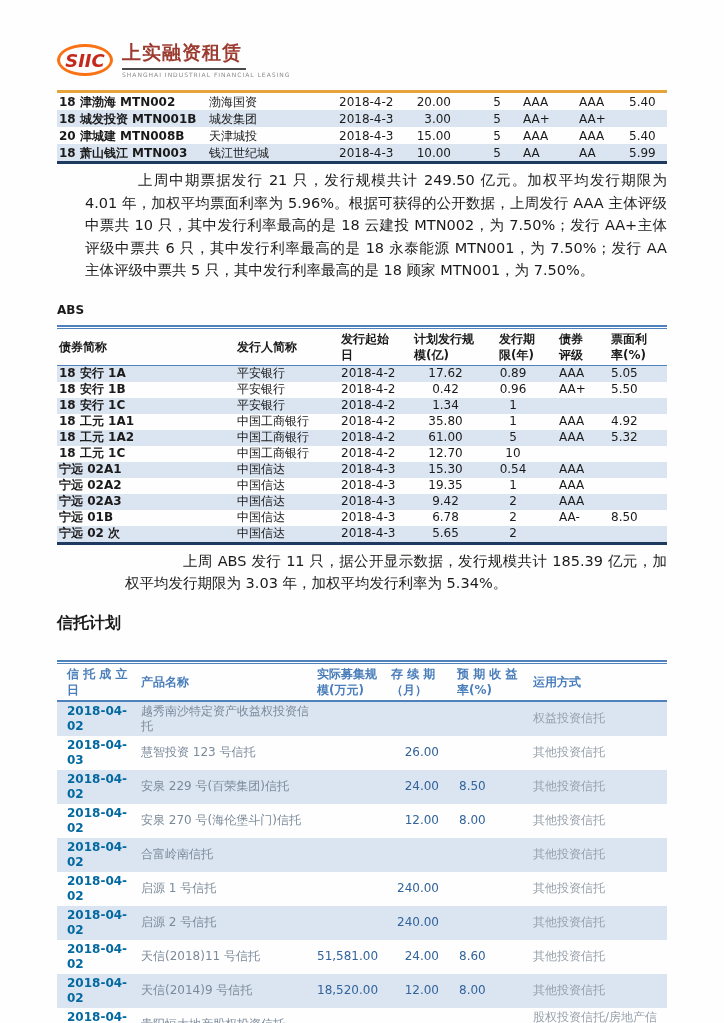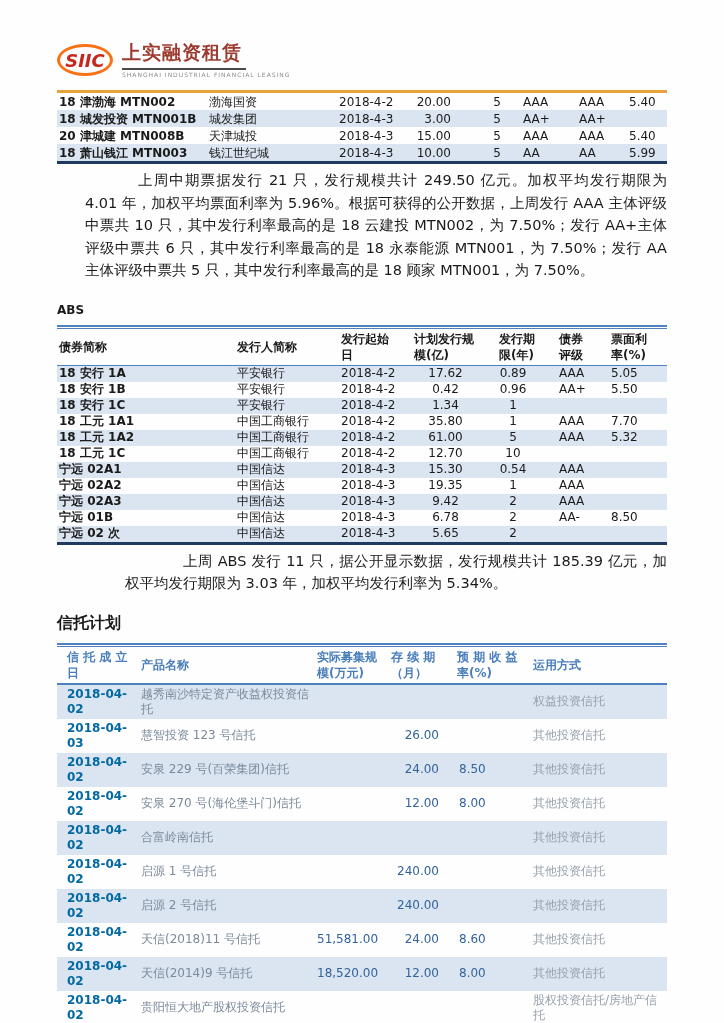--- a/index.html
+++ b/index.html
@@ -60,21 +60,21 @@
   .t3 td:nth-child(6){color:#97a1ac;}
   .t3 tbody tr:nth-child(odd){background:#dbe5f1;}
 
   
   .para{font-size:14.5px;line-height:22.5px;text-align:justify;color:#1a1a1a;}
   .p-mtn{margin:5px 0 0 28px;width:582px;text-indent:53px;}
   .p-abs{margin:5px 0 0 68px;width:542px;text-indent:58px;}
 
   
   .h-abs{margin-top:21px;font-size:12px;font-weight:bold;}
-  .h-trust{margin-top:18px;margin-bottom:9px;font-size:16px;font-weight:bold;}
+  .h-trust{margin-top:18px;margin-bottom:26px;font-size:16px;font-weight:bold;}
 
   .spacer-t2{margin-top:8px;}
   .spacer-t3{margin-top:0px;}
 
   .page-num{position:absolute;left:0;top:948px;width:724px;text-align:center;
             font-size:11px;font-weight:bold;letter-spacing:1px;color:#222;}
 </style>
 </head>
 <body>
 
@@ -207,21 +207,21 @@
             <td></td>
             <td></td>
           </tr>
           <tr>
             <td>18 工元 1A1</td>
             <td>中国工商银行</td>
             <td>2018-4-2</td>
             <td>35.80</td>
             <td>1</td>
             <td>AAA</td>
-            <td>7.70</td>
+            <td>4.92</td>
           </tr>
           <tr>
             <td>18 工元 1A2</td>
             <td>中国工商银行</td>
             <td>2018-4-2</td>
             <td>61.00</td>
             <td>5</td>
             <td>AAA</td>
             <td>5.32</td>
           </tr>

